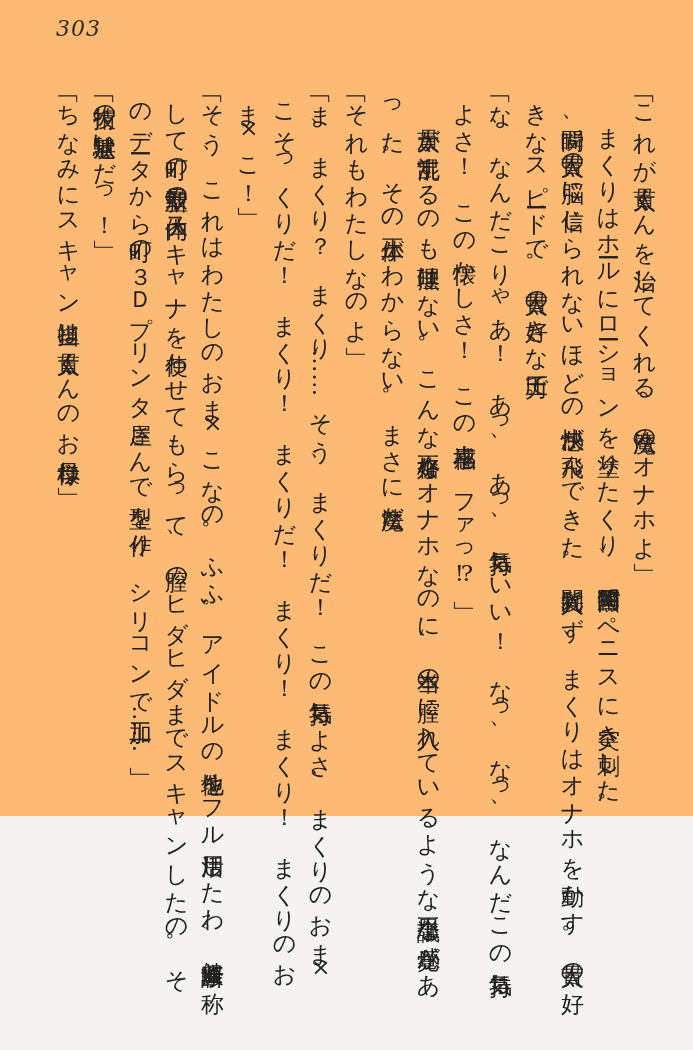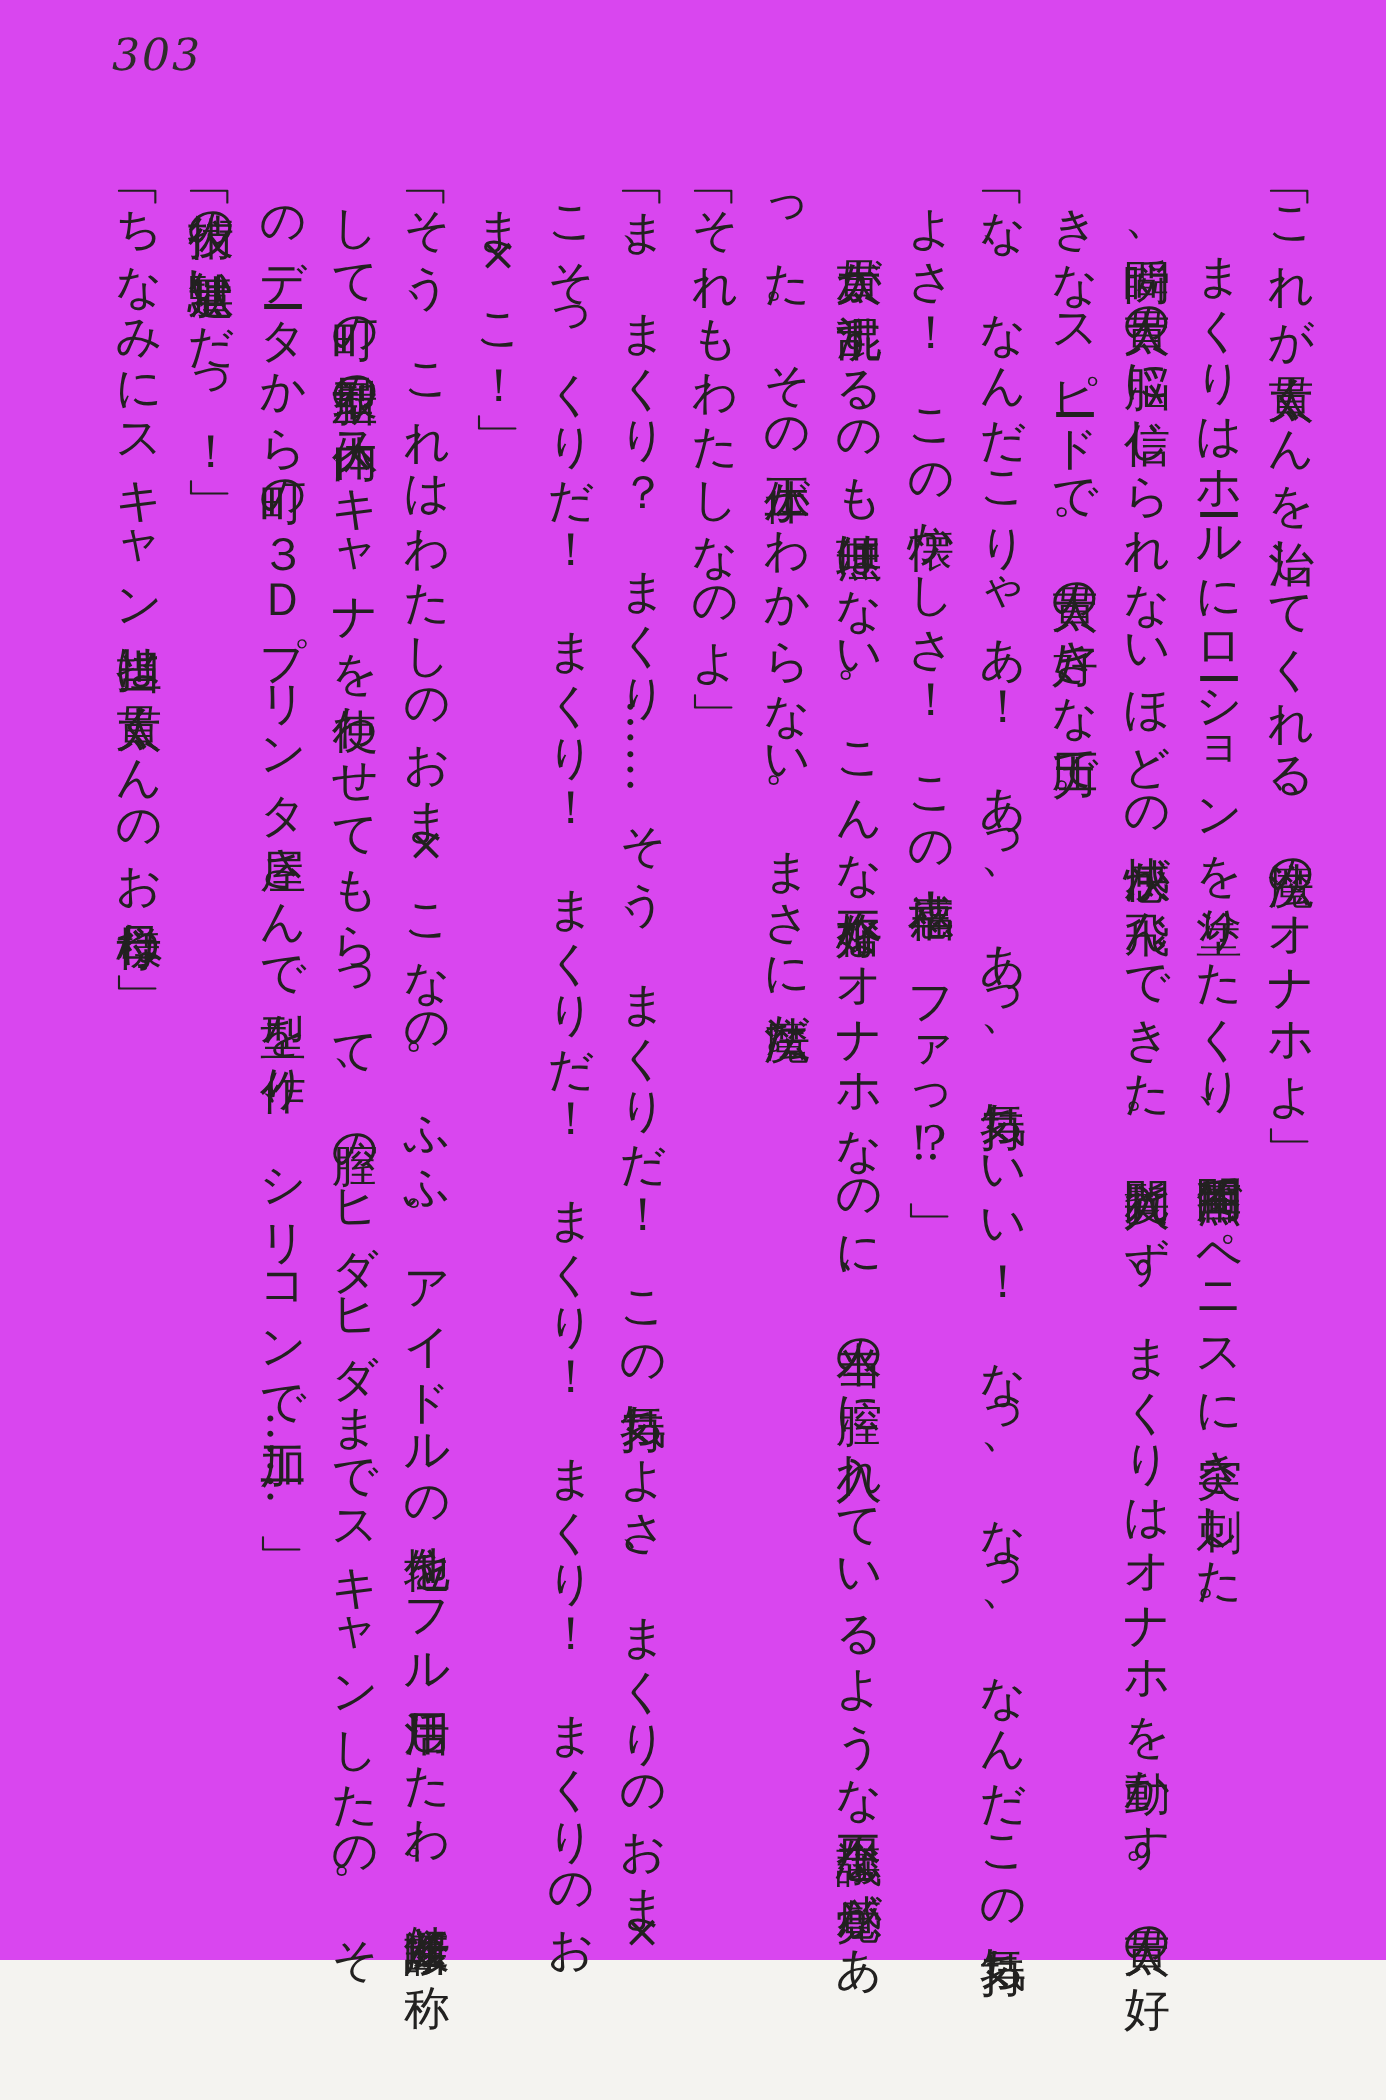--- a/index.html
+++ b/index.html
@@ -8,22 +8,22 @@
   }
   body {
     width: 693px;
     height: 1050px;
     background: #f4f3f0;
     overflow: hidden;
   }
   .book-page {
     position: relative;
     width: 693px;
-    height: 980px;
-    background: #d946ef;
+    height: 816px;
+    background: #fdba74;
     color: #222120;
     font-family: "DejaVu Serif", "Liberation Serif", serif;
   }
   .page-number {
     position: absolute;
     top: 16px;
     left: 56px;
     font-size: 22px;
     font-style: italic;
     color: #2e2d2b;

